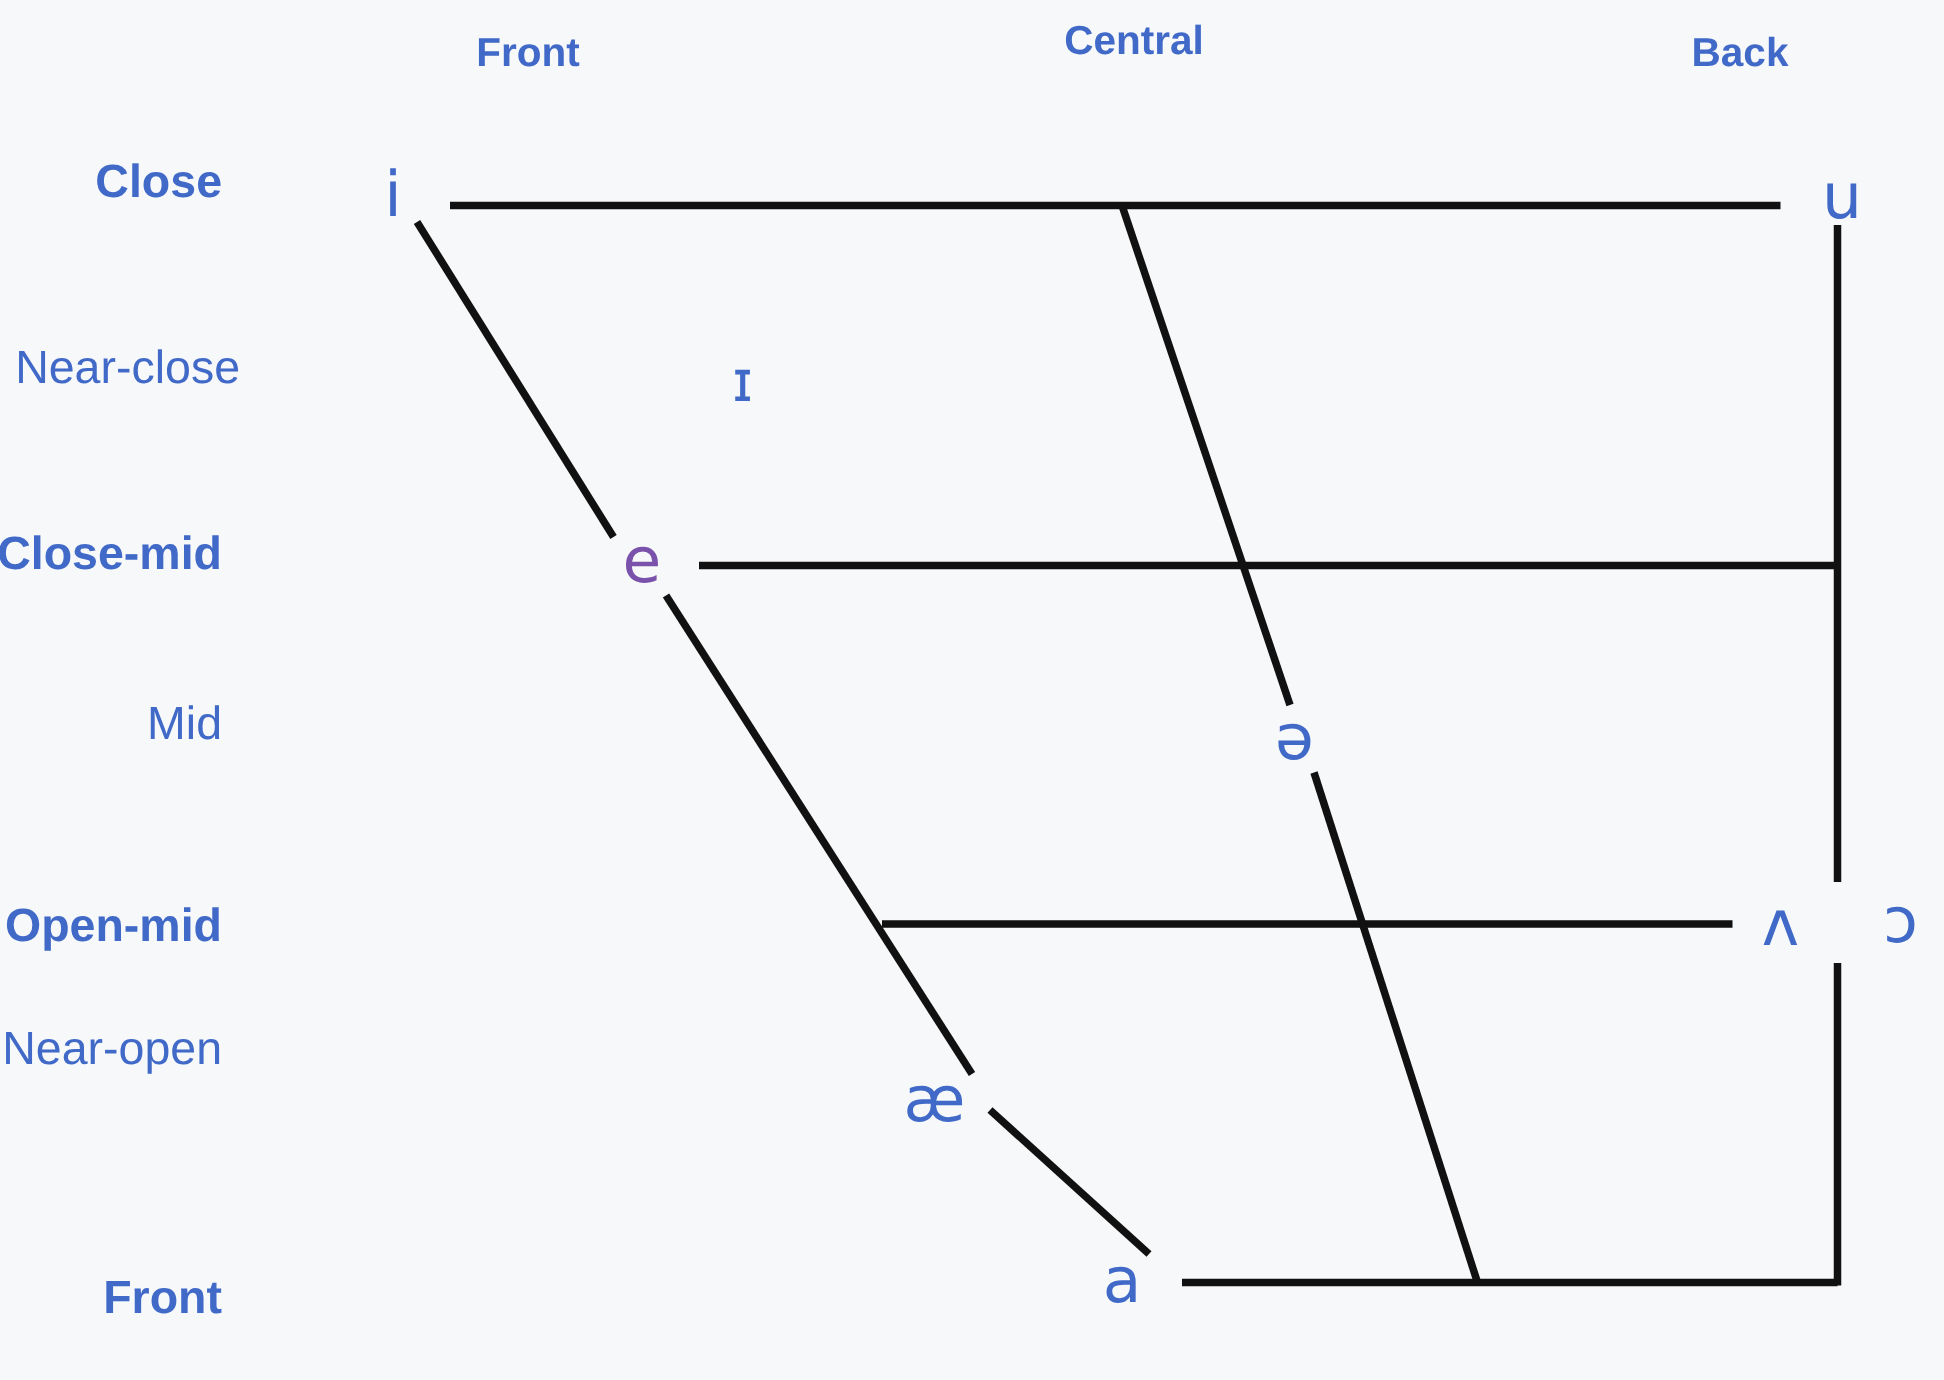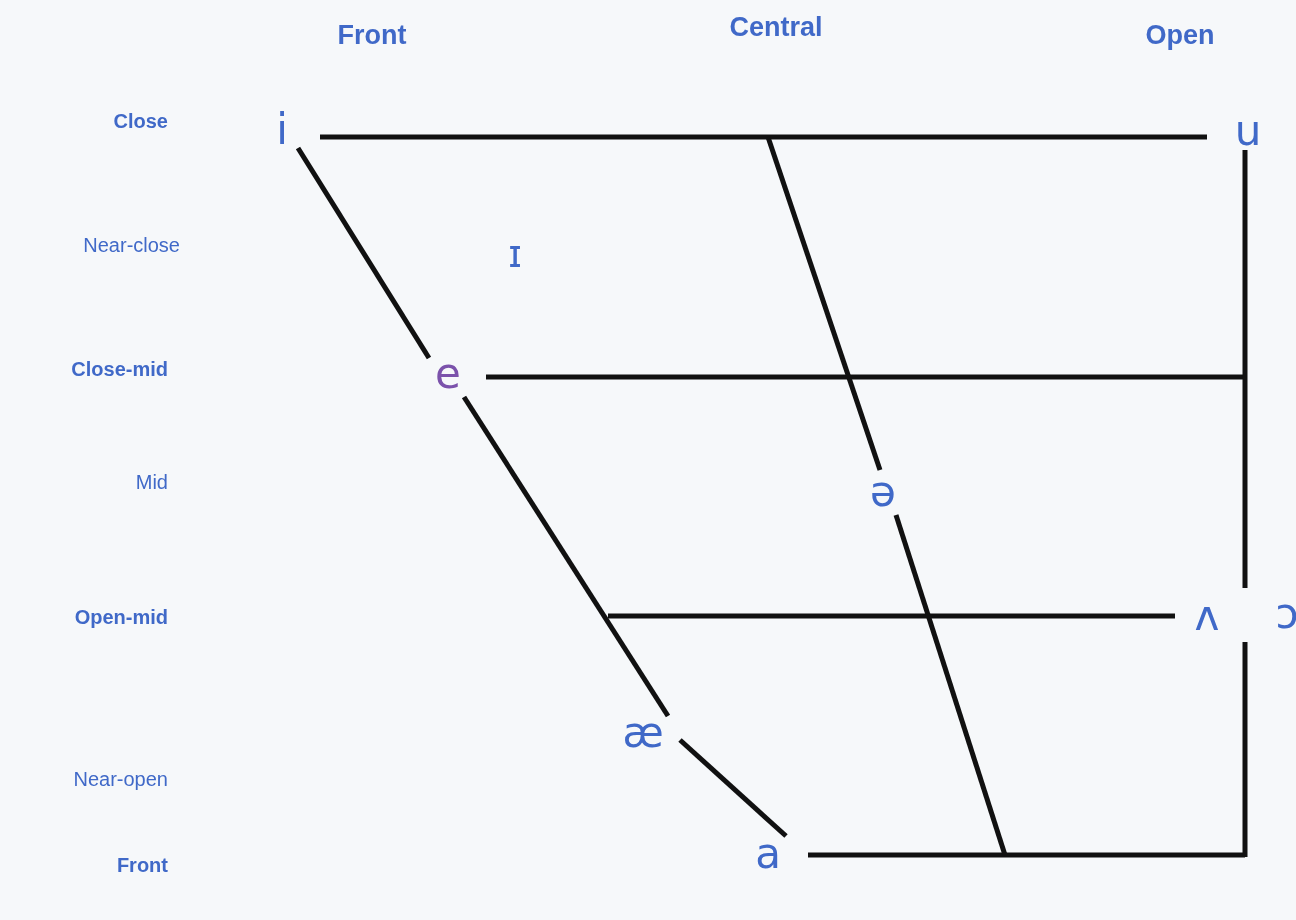--- a/index.html
+++ b/index.html
@@ -12,21 +12,20 @@
     height: 920px;
     background: #f6f8fa;
     font-family: "Liberation Sans", sans-serif;
     overflow: hidden;
   }
   #chart-root {
     position: relative;
     width: 1179px;
     height: 920px;
     background: #f6f8fa;
-    margin-left: 20px;
   }
   svg.vowel-svg {
     position: absolute;
     left: 0;
     top: 0;
     width: 1296px;
     height: 920px;
     display: block;
   }
   .axis-label {
@@ -35,21 +34,21 @@
     font-family: "Liberation Sans", sans-serif;
     white-space: nowrap;
     line-height: 1;
   }
   .col-label {
     font-size: 27px;
     font-weight: bold;
     transform: translate(-50%, 0);
   }
   .row-label {
-    font-size: 20px;
+    font-size: 31px;
     transform: translate(-100%, -50%);
   }
   .row-label.is-bold {
     font-weight: bold;
   }
   .vowel-symbol {
     position: absolute;
     font-family: "DejaVu Sans", sans-serif;
     font-size: 42px;
     line-height: 1;
@@ -80,28 +79,28 @@
       <line x1="444" y1="397" x2="648" y2="716"></line>
       <line x1="660" y1="740" x2="766" y2="836"></line>
 
       <line x1="748" y1="137" x2="860" y2="470"></line>
       <line x1="876" y1="515" x2="985" y2="855"></line>
     </g>
   </svg>
 
   <div class="axis-label col-label" style="left:352px; top:22px;">Front</div>
   <div class="axis-label col-label" style="left:756px; top:14px;">Central</div>
-  <div class="axis-label col-label" style="left:1160px; top:22px;">Open</div>
+  <div class="axis-label col-label" style="left:1160px; top:22px;">Back</div>
 
   <div class="axis-label row-label is-bold" style="left:148px; top:121px;">Close</div>
   <div class="axis-label row-label" style="left:160px; top:245px;">Near-close</div>
   <div class="axis-label row-label is-bold" style="left:148px; top:369px;">Close-mid</div>
   <div class="axis-label row-label" style="left:148px; top:482px;">Mid</div>
   <div class="axis-label row-label is-bold" style="left:148px; top:617px;">Open-mid</div>
-  <div class="axis-label row-label" style="left:148px; top:779px;">Near-open</div>
+  <div class="axis-label row-label" style="left:148px; top:699px;">Near-open</div>
   <div class="axis-label row-label is-bold" style="left:148px; top:865px;">Front</div>
 
   <div class="vowel-symbol" style="left:262px; top:130px; color:#4069c8;">i</div>
   <div class="vowel-symbol" style="left:1228px; top:131px; color:#4069c8;">u</div>
   <div class="vowel-symbol" style="left:495px; top:254px; color:#4069c8; font-size:38px;">ɪ</div>
   <div class="vowel-symbol" style="left:428px; top:374px; color:#7b52ab;">e</div>
   <div class="vowel-symbol" style="left:863px; top:492px; color:#4069c8;">ə</div>
   <div class="vowel-symbol" style="left:1187px; top:616px; color:#4069c8;">ʌ</div>
   <div class="vowel-symbol" style="left:1267px; top:614px; color:#4069c8;">ɔ</div>
   <div class="vowel-symbol" style="left:623px; top:733px; color:#4069c8;">æ</div>

